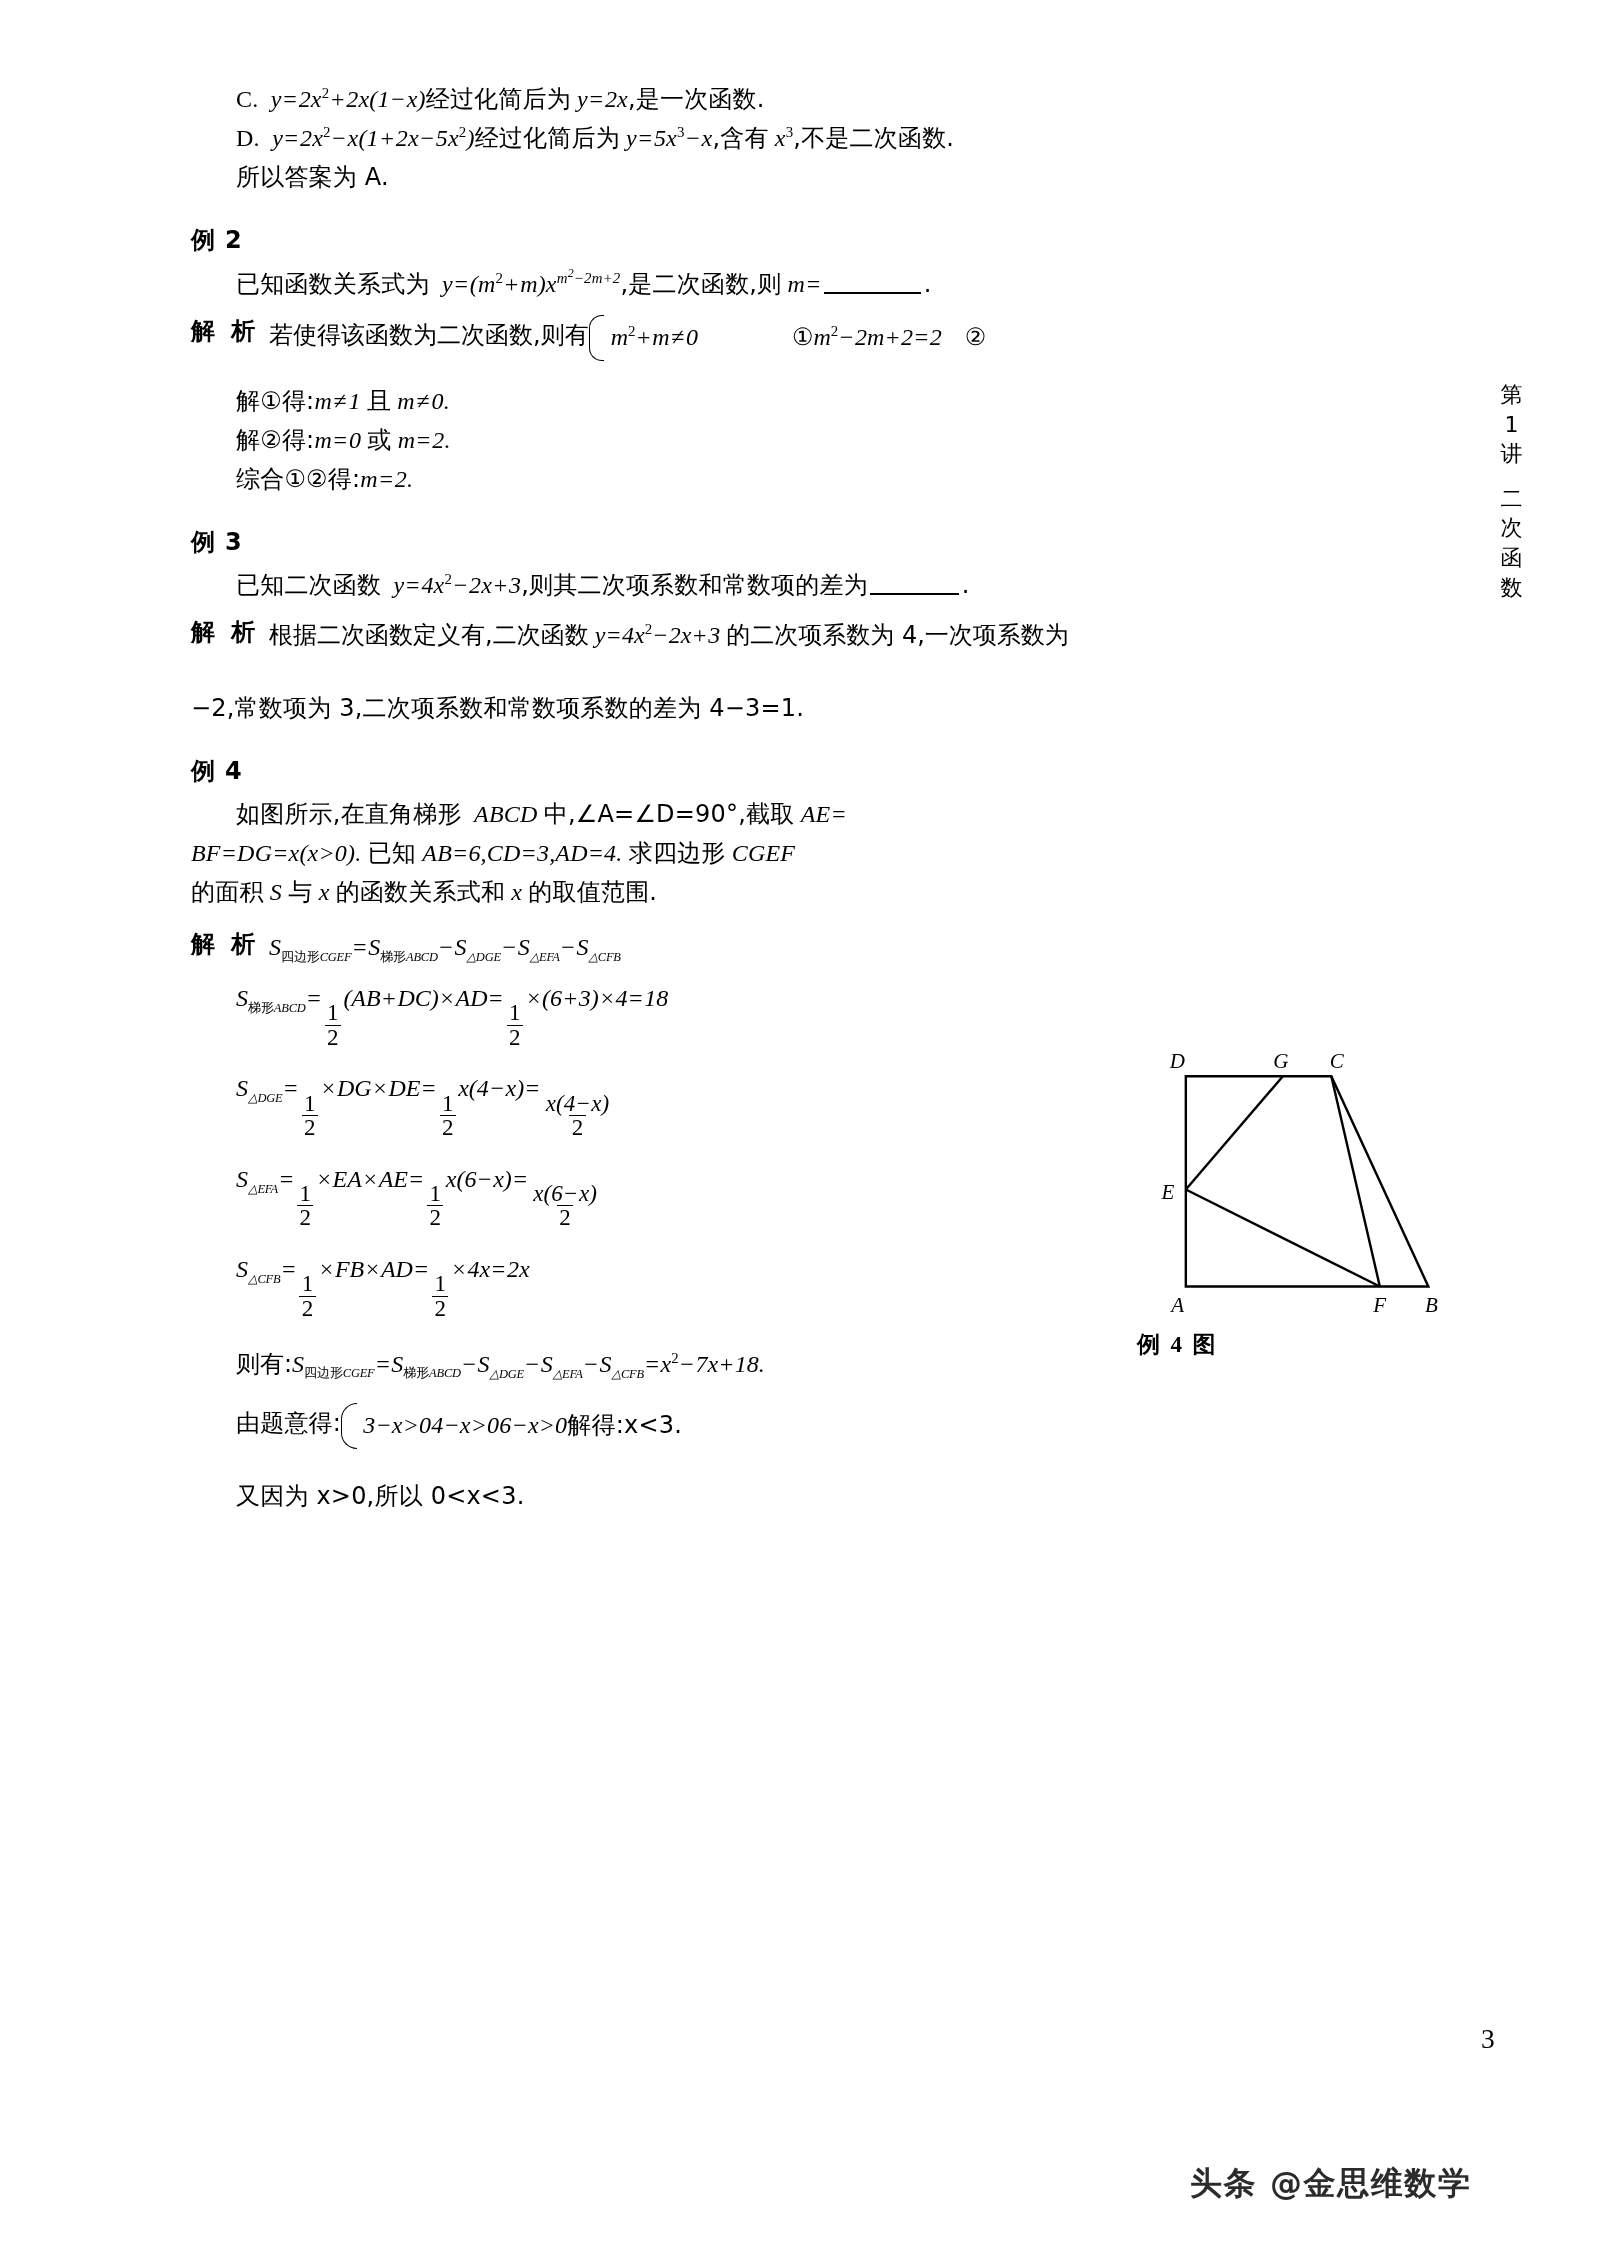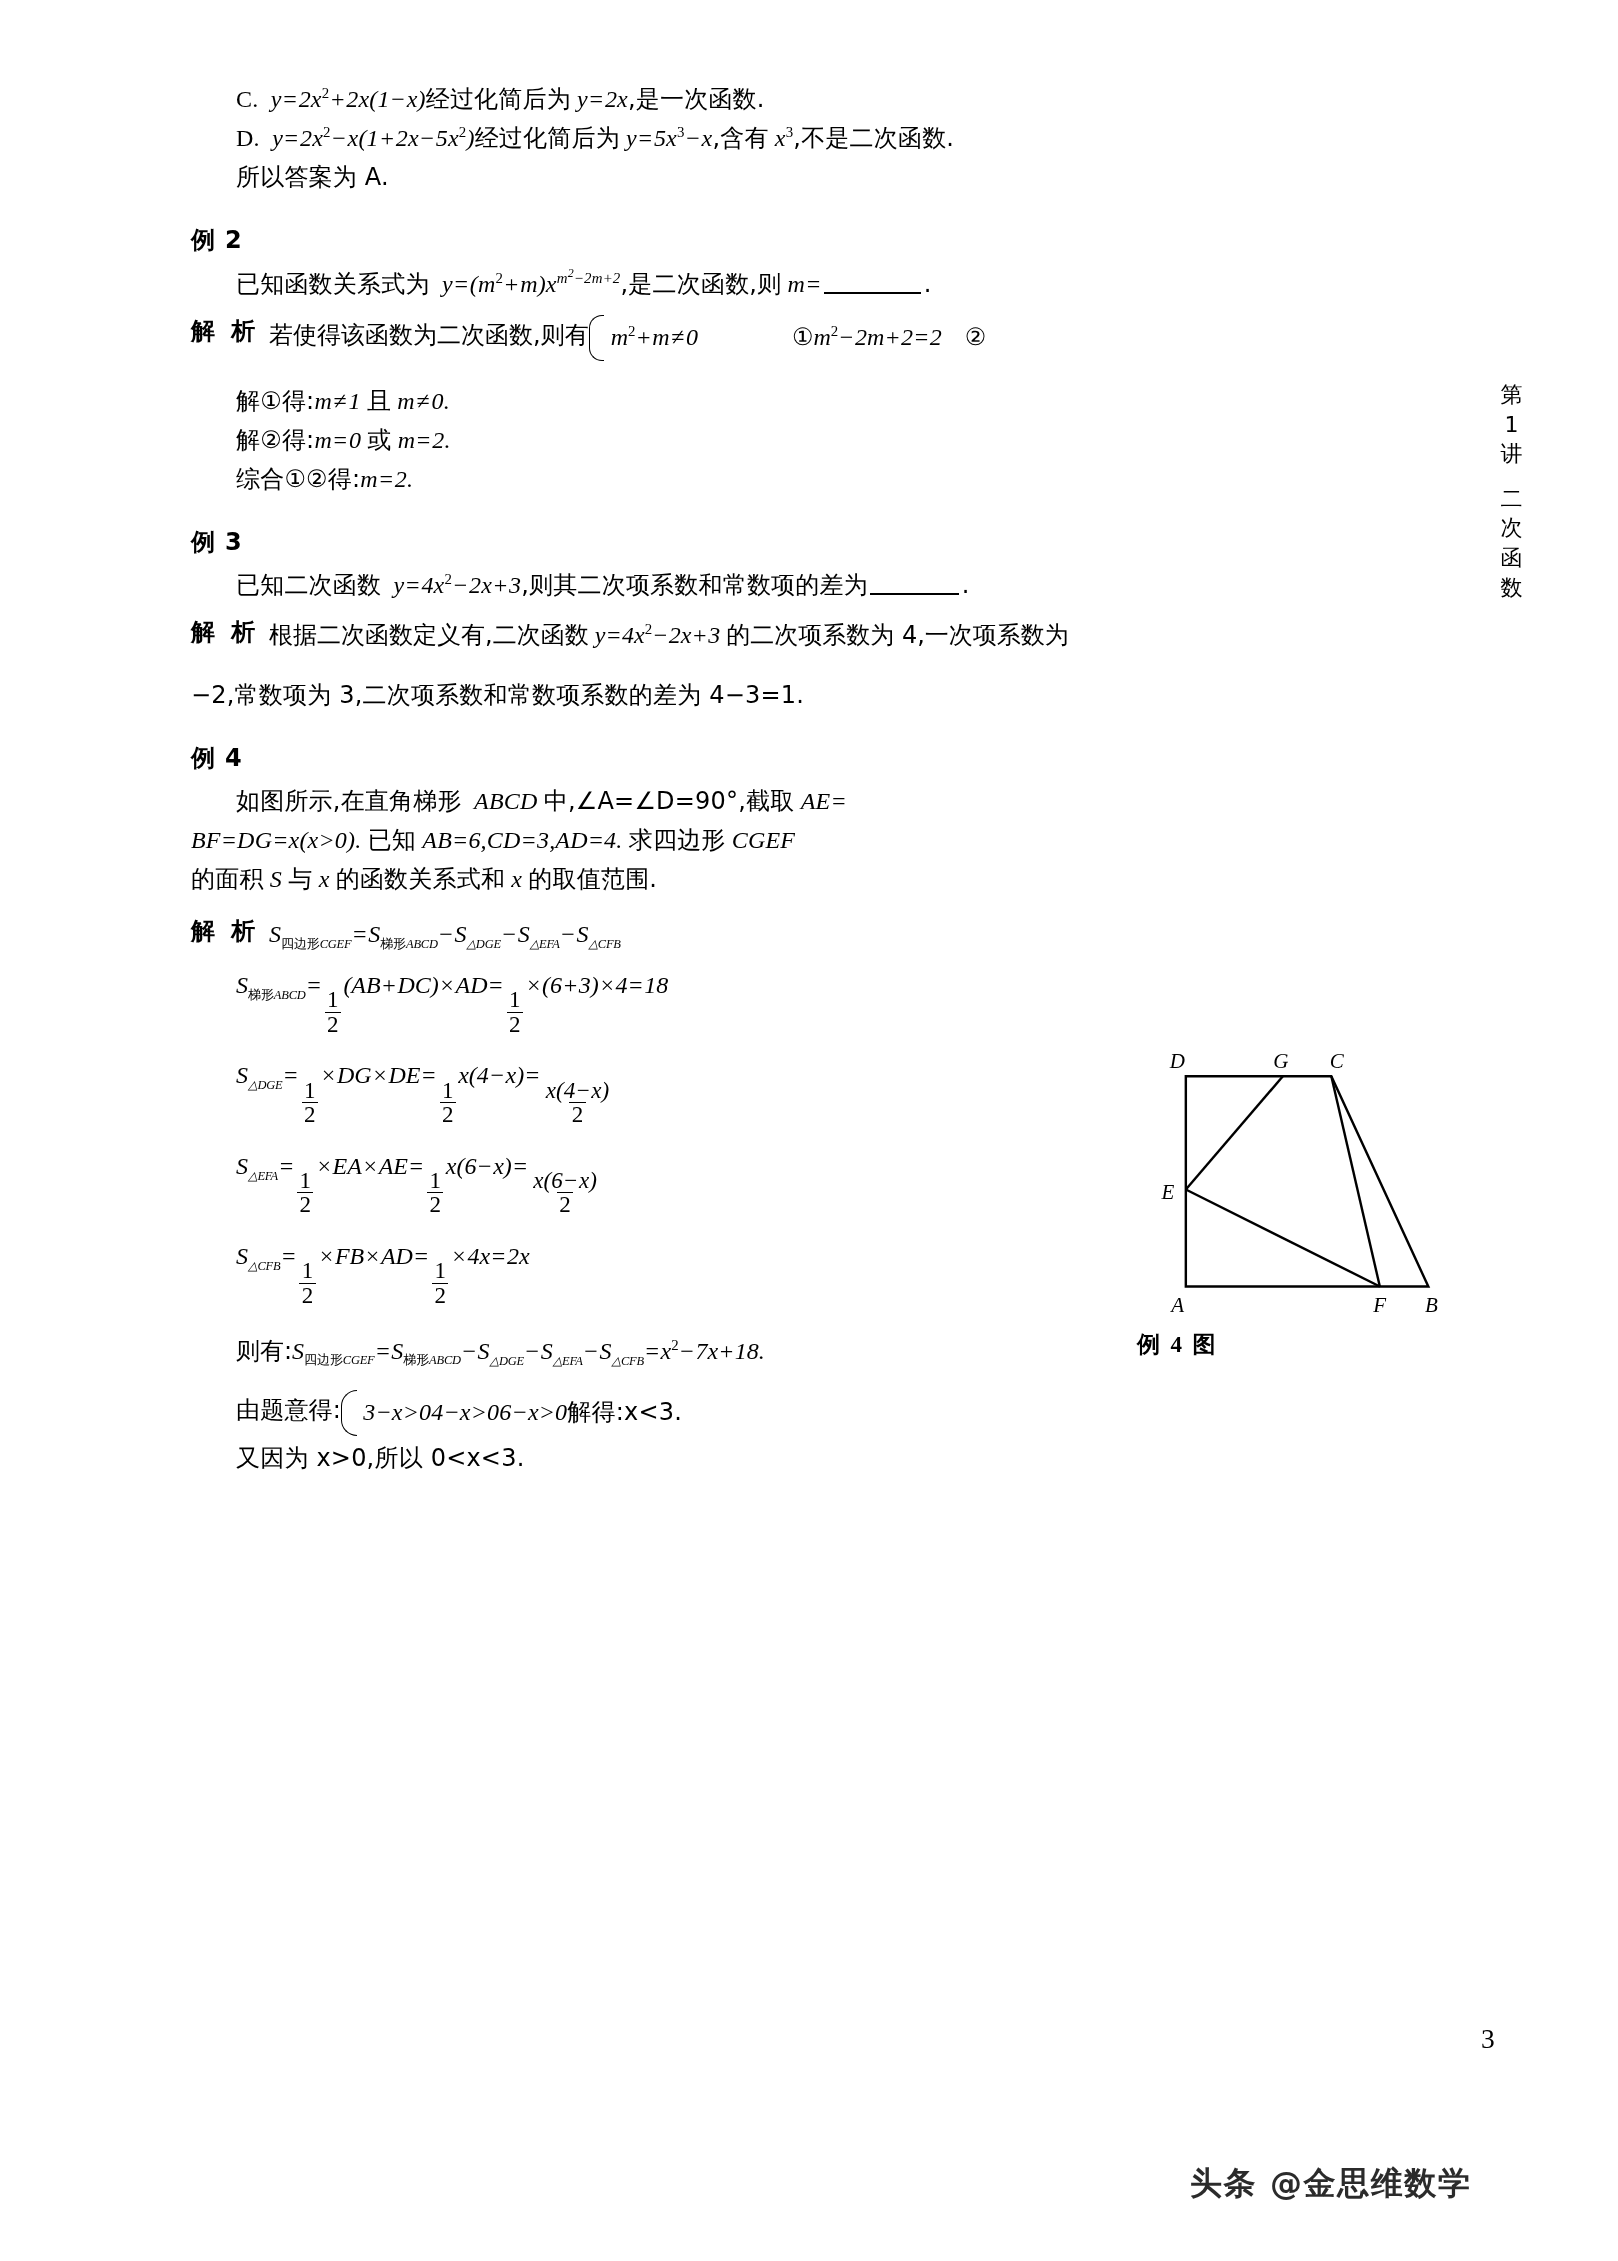--- a/index.html
+++ b/index.html
@@ -227,21 +227,21 @@
       <span class="cjk">已知二次函数</span>
       <span class="mi">&nbsp;y<span class="op">=</span>4x<sup class="pwn">2</sup><span class="op">−</span>2x<span class="op">+</span>3</span><span class="cjk">,则其二次项系数和常数项的差为</span><span class="blank sm"></span><span class="cjk">.</span>
     </div>
 
     <div class="sol-row">
       <span class="jiexi">解 析</span>
       <span class="sol-body">
         <span class="cjk">根据二次函数定义有,二次函数</span><span class="mi">&nbsp;y<span class="op">=</span>4x<sup class="pwn">2</sup><span class="op">−</span>2x<span class="op">+</span>3&nbsp;</span><span class="cjk">的二次项系数为 4,一次项系数为</span>
       </span>
     </div>
-    <div class="line" style="margin-top:21px">
+    <div class="line" style="margin-top:34px">
       <span class="cjk">−2,常数项为 3,二次项系数和常数项系数的差为 4−3=1.</span>
     </div>
 
     <div class="ex-head">例 4</div>
 
     <div class="line indent" style="width:939px">
       <span class="cjk">如图所示,在直角梯形</span>
       <span class="mi">&nbsp;<span>ABCD</span>&nbsp;</span><span class="cjk">中,∠A=∠D=90°,截取</span><span class="mi">&nbsp;<span>AE=</span></span>
     </div>
     <div class="line" style="width:939px">
@@ -316,21 +316,21 @@
       <span class="cjk">由题意得:</span><span class="sys">
           <span class="brace" style="border-radius:16px 0 0 16px"></span>
           <span class="rows">
             <span class="r mi">3−x&gt;0</span>
             <span class="r mi">4−x&gt;0</span>
             <span class="r mi">6−x&gt;0</span>
           </span>
         </span><span class="cjk" style="vertical-align:middle">解得:x&lt;3.</span>
     </div>
 
-    <div class="line indent" style="margin-top:3px">
+    <div class="line indent" style="margin-top:28px">
       <span class="cjk">又因为 x&gt;0,所以 0&lt;x&lt;3.</span>
     </div>
 
   </div>
 
   <div class="figure-box">
     <svg width="324" height="291" viewBox="0 0 400 360">
 
       <polygon points="60,300 360,300 240,40 60,40" fill="none" stroke="#000" stroke-width="3"></polygon>
 

